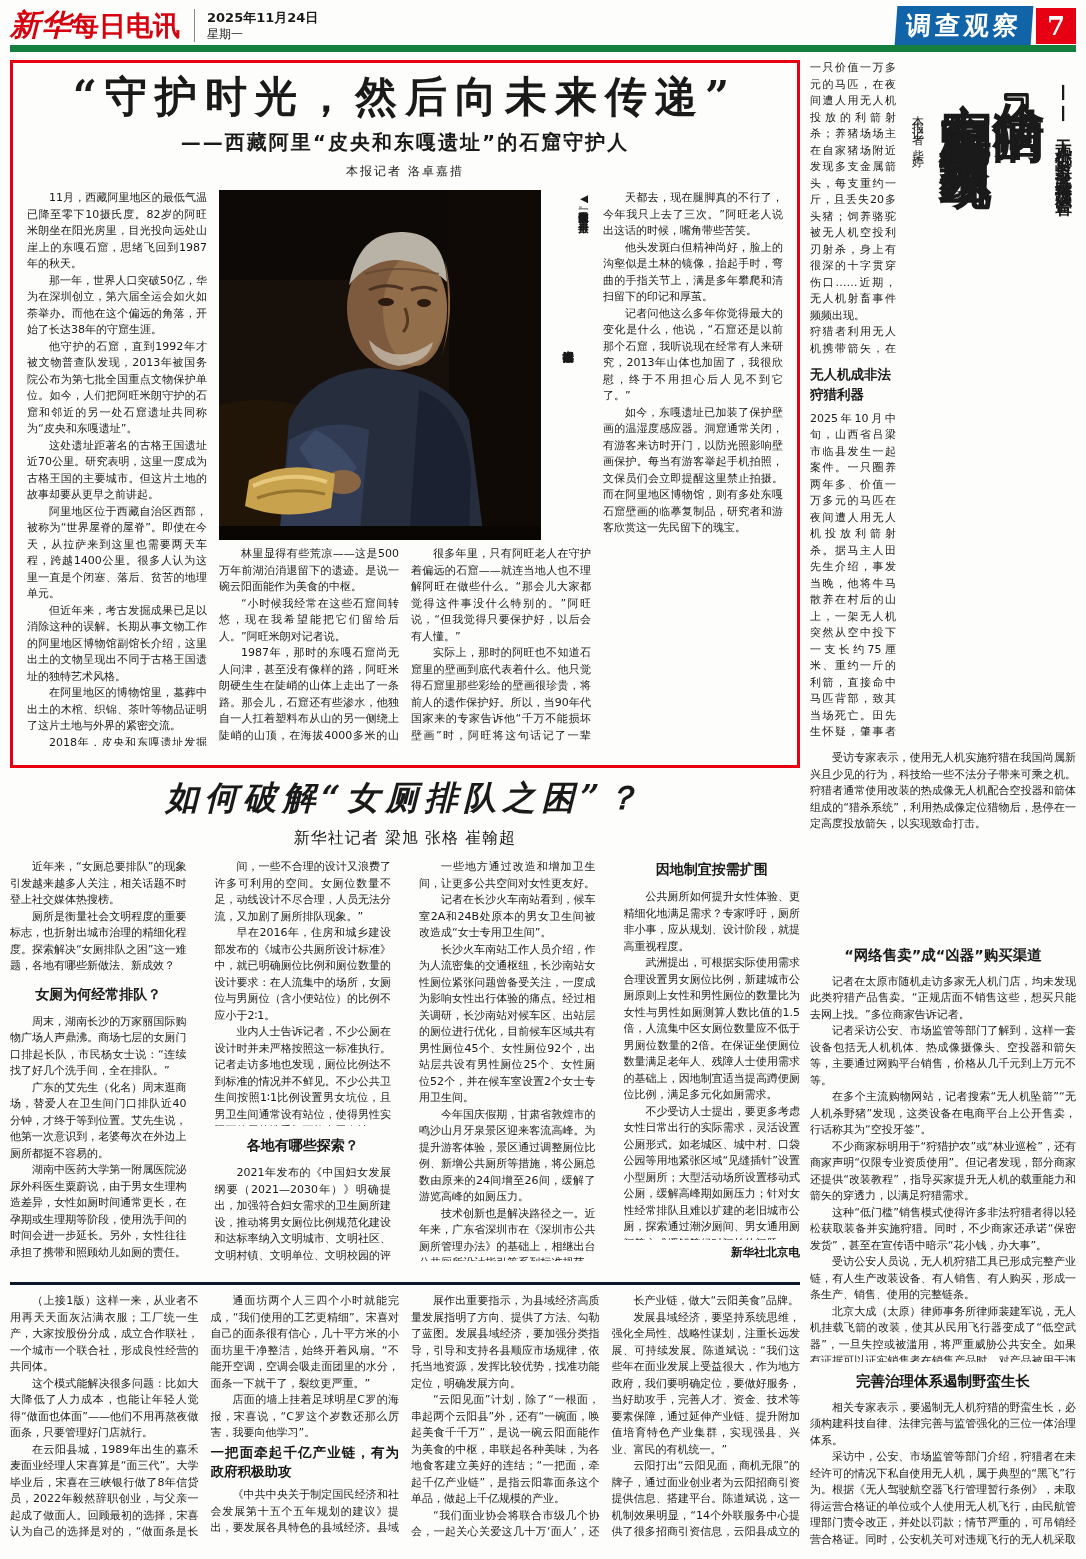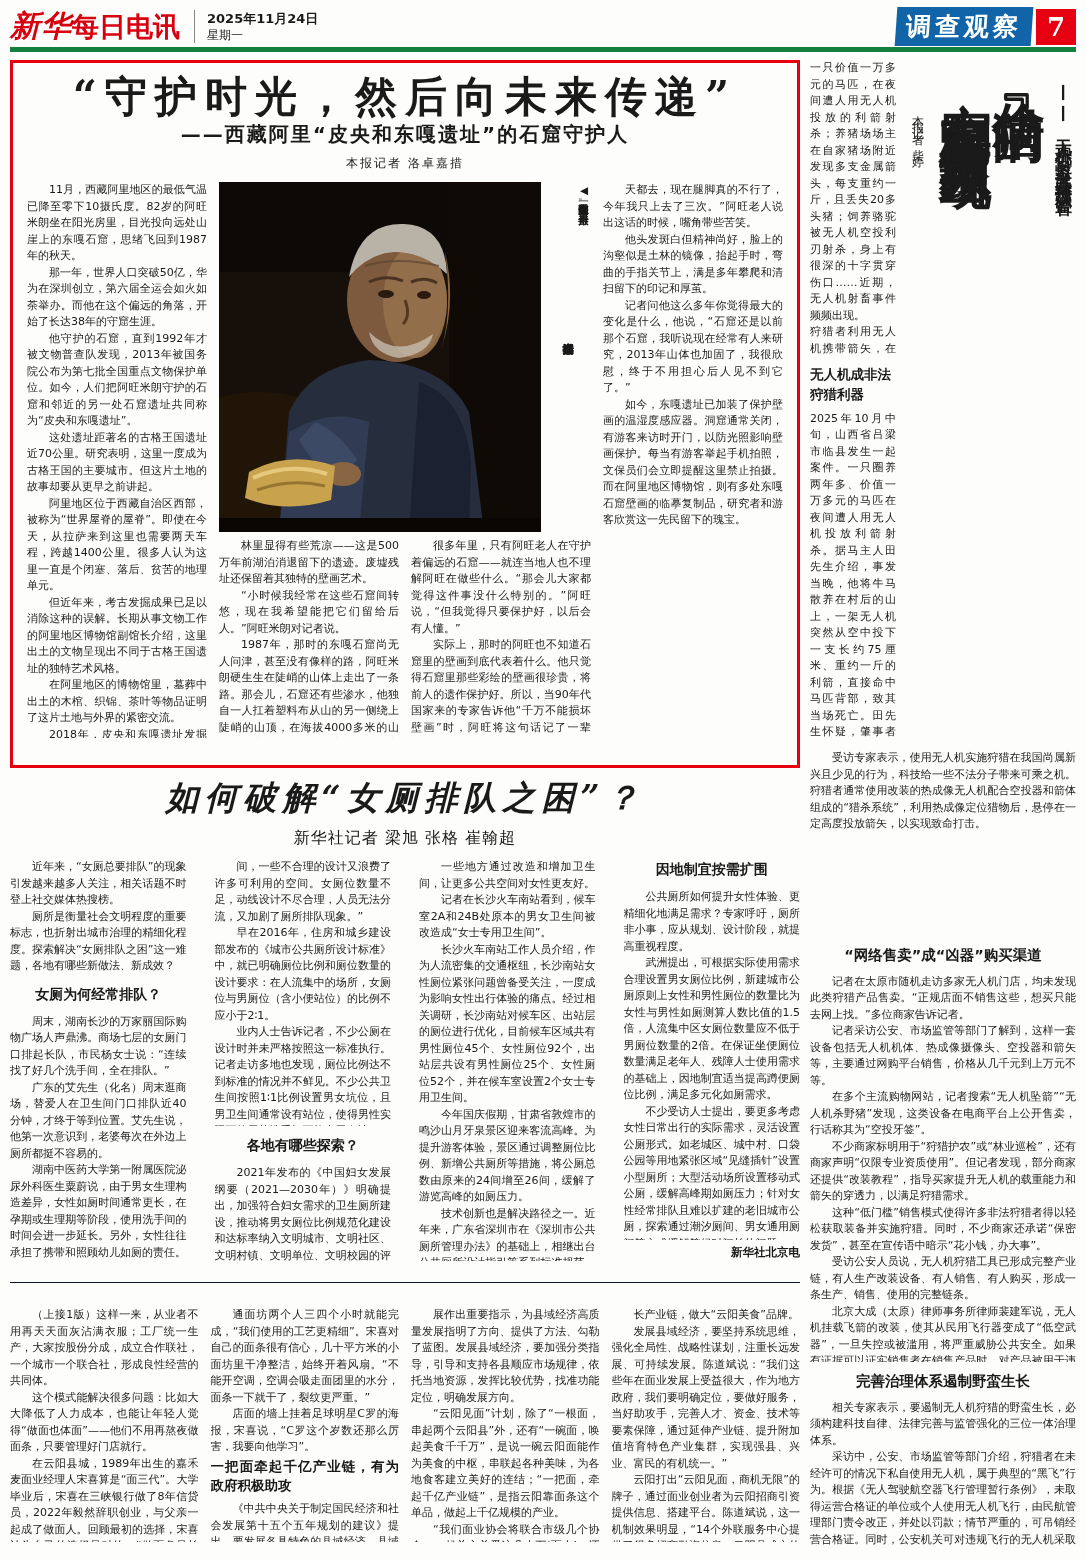--- a/index.html
+++ b/index.html
@@ -4,41 +4,41 @@
 <style>
   * { margin:0; padding:0; box-sizing:border-box; }
   html,body { width:1086px; }
   body {
     width:1086px; height:1559px; background:#fdfdfb; color:#1a1a1a;
     font-family:"DejaVu Sans","Liberation Sans",sans-serif; overflow:hidden; position:relative;
   }
   .page { width:1066px; height:1545px; margin:6px auto 0; }
 
   
-  .masthead { height:46px; border-bottom:5px solid #15803d; display:flex; align-items:center; position:relative; }
+  .masthead { height:46px; border-bottom:7px solid #15803d; display:flex; align-items:center; position:relative; }
   .brand { color:#d6000f; font-weight:bold; font-size:27px; font-family:"DejaVu Serif",serif; white-space:nowrap; }
   .brand .script { font-style:italic; font-size:30px; letter-spacing:1px; }
   .dateblock { margin-left:14px; padding-left:12px; border-left:1px solid #888; font-size:12px; line-height:1.35; }
   .dateblock .d1 { font-weight:bold; font-size:13px; }
   .mast-right { margin-left:auto; display:flex; align-items:center; gap:4px; }
   .section-badge { background:#1264a8; color:#fff; font-weight:bold; font-size:25px; letter-spacing:4px;
     padding:3px 10px; font-family:"DejaVu Serif",serif; transform:skewX(-4deg); }
   .page-badge { background:#e60012; color:#fff; font-weight:bold; font-size:26px; width:40px; text-align:center;
     padding:3px 0; font-family:"DejaVu Serif",serif; }
 
   
   .content { display:flex; gap:10px; margin-top:8px; height:1489px; }
   .left { width:790px; }
   .right { width:266px; height:1489px; overflow:hidden; }
 
   
   .main-box { border:3px solid #e60012; height:708px; padding:10px 14px 8px; overflow:hidden; }
   .m-headline { text-align:center; font-family:"DejaVu Serif",serif; font-weight:bold; font-size:42px;
     letter-spacing:8px; line-height:1.15; }
-  .m-subhead { text-align:center; font-weight:bold; font-size:20px; letter-spacing:2px; }
+  .m-subhead { text-align:center; font-weight:bold; font-size:20px; letter-spacing:2px; margin-top:8px; }
   .m-byline { text-align:center; font-size:12px; margin-top:7px; letter-spacing:2px; }
   .m-body { margin-top:10px; display:grid; grid-template-columns:repeat(4,1fr); gap:12px; height:556px; overflow:hidden; }
   .col { font-size:11px; line-height:1.5; text-align:justify; overflow:hidden; }
   .col p, .seg p { text-indent:2em; }
   .m-mid { grid-column:2 / 4; display:flex; flex-direction:column; }
   .photo-row { display:flex; height:350px; }
   .photo-svg { flex:1; display:block; }
   .caption-strip { width:50px; writing-mode:vertical-rl; font-size:10.5px; line-height:1.5; padding:2px 0 0 2px; }
   .caption-strip .credit { display:block; font-weight:bold; padding-top:150px; font-size:11px; }
   .below-photo { display:grid; grid-template-columns:1fr 1fr; gap:12px; height:200px; overflow:hidden; margin-top:6px; }
@@ -47,21 +47,21 @@
   .toilet { height:500px; margin-top:8px; overflow:hidden; }
   .t-headline { text-align:center; font-family:"DejaVu Serif",serif; font-weight:bold; font-size:33px; letter-spacing:6px;font-style:italic; }
   .t-byline { text-align:center; font-size:16px; margin-top:7px; letter-spacing:1px; }
   .t-body { margin-top:10px; display:grid; grid-template-columns:repeat(4,1fr); gap:28px; height:402px; overflow:hidden; }
   .sec-head { font-weight:bold; font-size:14px; text-align:center; margin:9px 0; text-indent:0 !important; }
   .flexcol { display:flex; flex-direction:column; }
   .fill { flex:1; overflow:hidden; }
   .dateline { text-align:right; font-weight:bold; font-size:11.5px; margin-top:4px; }
 
   
-  .noodle { border-top:1px solid #0f172a; margin-top:6px; padding-top:24px; height:260px; overflow:hidden; }
+  .noodle { border-top:3px solid #0f172a; margin-top:6px; padding-top:8px; height:260px; overflow:hidden; }
   .n-body { display:grid; grid-template-columns:repeat(4,1fr); gap:12px; height:244px; overflow:hidden; }
   .crosshead { font-weight:bold; font-size:13.5px; line-height:1.4; margin:6px 0; text-indent:0 !important; }
 
   
   .drone-top { display:flex; height:682px; overflow:hidden; }
   .d-col1 { flex:1; font-size:11px; line-height:1.5; text-align:justify; display:flex; flex-direction:column; overflow:hidden; }
   .d-col1 .lede { height:296px; overflow:hidden; }
   .d-sechead1 { font-weight:bold; font-size:13.5px; text-align:left; margin:8px 0 6px; text-indent:0 !important; }
   .d-byline { writing-mode:vertical-rl; font-size:12px; width:24px; padding-top:46px; letter-spacing:6px; margin-left:6px; }
   .vert-head { writing-mode:vertical-rl; margin-left:4px; }
@@ -153,21 +153,21 @@
                 <path d="M226 70 Q238 120 222 168 Q234 130 226 70 Z" fill="#d9a263" opacity="0.6"></path>
                 <rect x="0" y="336" width="322" height="14" fill="#0a0603"></rect>
               </svg>
               <div class="caption-strip">
                 <span>◀守窟人之一的强巴次仁老人在整理物件。（二〇二五年十一月十六日摄）</span>
                 <span class="credit">本报记者洛卓嘉措摄</span>
               </div>
             </div>
             <div class="below-photo">
               <div class="col">
-                  <p>林里显得有些荒凉——这是500万年前湖泊消退留下的遗迹。废墟残址还保留着其独特的壁画艺术。</p>
+                  <p>林里显得有些荒凉——这是500万年前湖泊消退留下的遗迹。是说一碗云阳面能作为美食的中枢。</p>
                   <p>“小时候我经常在这些石窟间转悠，现在我希望能把它们留给后人。”阿旺米朗对记者说。</p>
                   <p>1987年，那时的东嘎石窟尚无人问津，甚至没有像样的路，阿旺米朗硬生生在陡峭的山体上走出了一条路。那会儿，石窟还有些渗水，他独自一人扛着塑料布从山的另一侧绕上陡峭的山顶，在海拔4000多米的山上为洞窟做防水措施；高原漫长的寒冬里，他依靠的热源只有手中的酥油灯——但没过多久，他就发现酥油灯会熏黑墙壁，他便自己在石窟外搭了个简单的房屋。</p>
                 </div>
               <div class="col">
                   <p>很多年里，只有阿旺老人在守护着偏远的石窟——就连当地人也不理解阿旺在做些什么。“那会儿大家都觉得这件事没什么特别的。”阿旺说，“但我觉得只要保护好，以后会有人懂。”</p>
                   <p>实际上，那时的阿旺也不知道石窟里的壁画到底代表着什么。他只觉得石窟里那些彩绘的壁画很珍贵，将前人的遗作保护好。所以，当90年代国家来的专家告诉他“千万不能损坏壁画”时，阿旺将这句话记了一辈子。</p>
                 </div>
             </div>
           </div>
           <div class="col">

